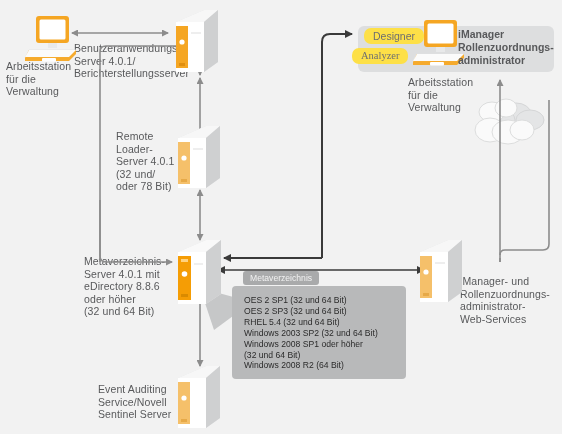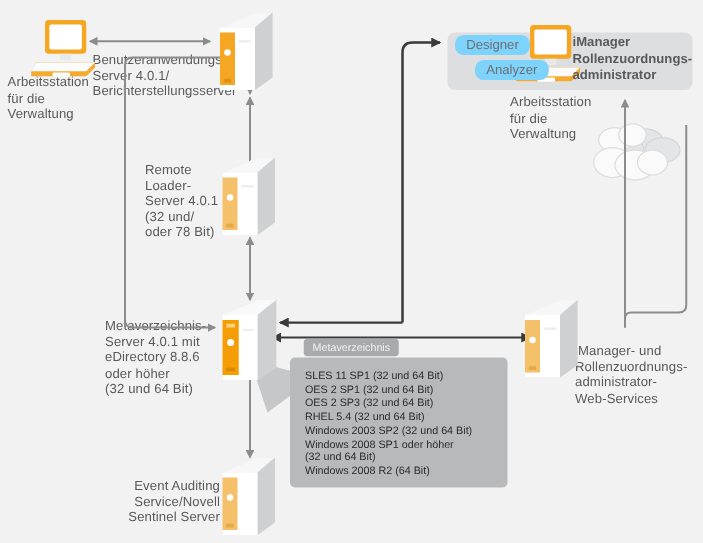--- a/index.html
+++ b/index.html
@@ -18,21 +18,21 @@
     line-height:12.6px;
     color:#58595b;
     white-space:pre-line;
     letter-spacing:0.01em;
   }
   svg.layer{position:absolute;left:0;top:0;width:562px;height:434px;overflow:visible;}
   svg.lines{z-index:2;}
   .icon{position:absolute;z-index:4;}
   .pill{
     position:absolute;
-    background:#7dd3fc;
+    background:#fde047;
     color:#6d6e71;
     font-size:10.5px;
     line-height:14px;
     border-radius:7px;
     padding:1px 9px;
     z-index:6;
     white-space:nowrap;
   }
   .osbox{
     position:absolute;
@@ -215,25 +215,24 @@
       <ellipse cx="52" cy="38" rx="12" ry="10"></ellipse>
     </g>
   </svg>
 
   <div class="imgr-box" style="left:358px;top:26px;width:196px;height:46px;"></div>
   <div class="imgr-text" style="left:458px;top:28px;width:100px;">iManager
 Rollenzuordnungs-
 administrator</div>
 
   <div class="pill" style="left:364px;top:28px;">Designer</div>
-  <div class="pill" style="left:380px;top:48px;">Analyzer</div>
+  <div class="pill" style="left:352px;top:48px;font-family:Liberation Serif, serif;">Analyzer</div>
 
   <div class="meta-tag" style="left:243px;top:271px;">Metaverzeichnis</div>
   <div class="osbox" style="left:232px;top:286px;width:152px;">
-    <div class="os-line">SLES 11 SP1 (32 und 64 Bit)</div>
     <div class="os-line">OES 2 SP1 (32 und 64 Bit)</div>
     <div class="os-line">OES 2 SP3 (32 und 64 Bit)</div>
     <div class="os-line">RHEL 5.4 (32 und 64 Bit)</div>
     <div class="os-line">Windows 2003 SP2 (32 und 64 Bit)</div>
     <div class="os-line">Windows 2008 SP1 oder höher</div>
     <div class="os-line">(32 und 64 Bit)</div>
     <div class="os-line">Windows 2008 R2 (64 Bit)</div>
   </div>
 
   <div class="lbl" style="left:6px;top:60px;width:76px;">Arbeitsstation
@@ -249,21 +248,21 @@
 Server 4.0.1
 (32 und/
 oder 78 Bit)</div>
 
   <div class="lbl" style="left:84px;top:255px;width:92px;">Metaverzeichnis-
 Server 4.0.1 mit
 eDirectory 8.8.6
 oder höher
 (32 und 64 Bit)</div>
 
-  <div class="lbl" style="left:98px;top:383px;width:78px;text-align:right;">Event Auditing
+  <div class="lbl" style="left:98px;top:383px;width:78px;">Event Auditing
 Service/Novell
 Sentinel Server</div>
 
   <div class="lbl" style="left:408px;top:76px;width:76px;">Arbeitsstation
 für die
 Verwaltung</div>
 
   <div class="lbl" style="left:460px;top:275px;width:100px;">iManager- und
 Rollenzuordnungs-
 administrator-

